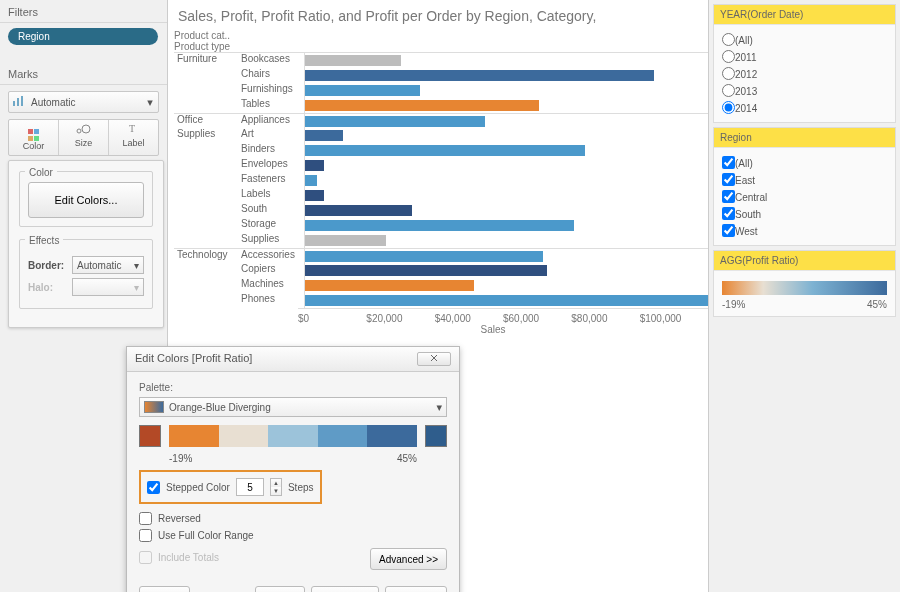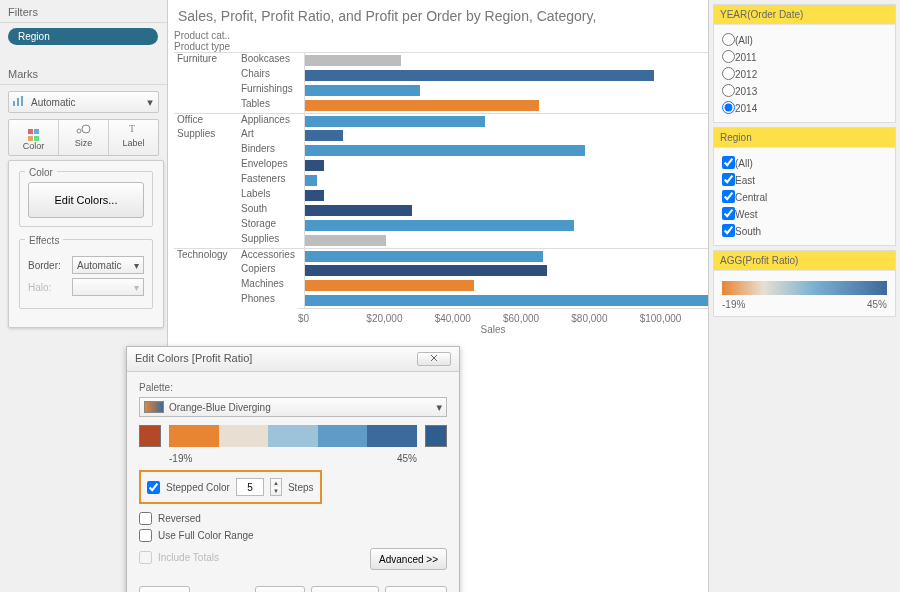--- a/index.html
+++ b/index.html
@@ -144,21 +144,21 @@
     text-align: right;
     padding-right: 3px;
   }
   .effect-row {
     display: flex;
     align-items: center;
     gap: 6px;
     font-size: 10px;
     margin: 4px 0;
   }
-  .effect-row .elabel { width: 38px; }
+  .effect-row .elabel { width: 38px; font-weight: bold; }
   .effect-select {
     flex:1;
     height: 18px;
     border: 1px solid #bbb;
     background: linear-gradient(#fdfdfd,#eee);
     display: flex;
     align-items: center;
     padding: 0 4px;
     justify-content: space-between;
     color: #555;
@@ -598,25 +598,25 @@
           <label class="check-row">
             <input type="checkbox" checked="" style="">
             <span>East</span>
           </label>
           <label class="check-row">
             <input type="checkbox" checked="" style="">
             <span>Central</span>
           </label>
           <label class="check-row">
             <input type="checkbox" checked="" style="">
-            <span>West</span>
+            <span>South</span>
           </label>
           <label class="check-row">
             <input type="checkbox" checked="" style="">
-            <span>South</span>
+            <span>West</span>
           </label>
         </div>
     </div>
     <div class="card">
       <div class="chead">AGG(Profit Ratio)</div>
       <div class="cbody">
         <div class="legend-grad"></div>
         <div class="legend-ends">
           <span>-19%</span>
           <span>45%</span>

